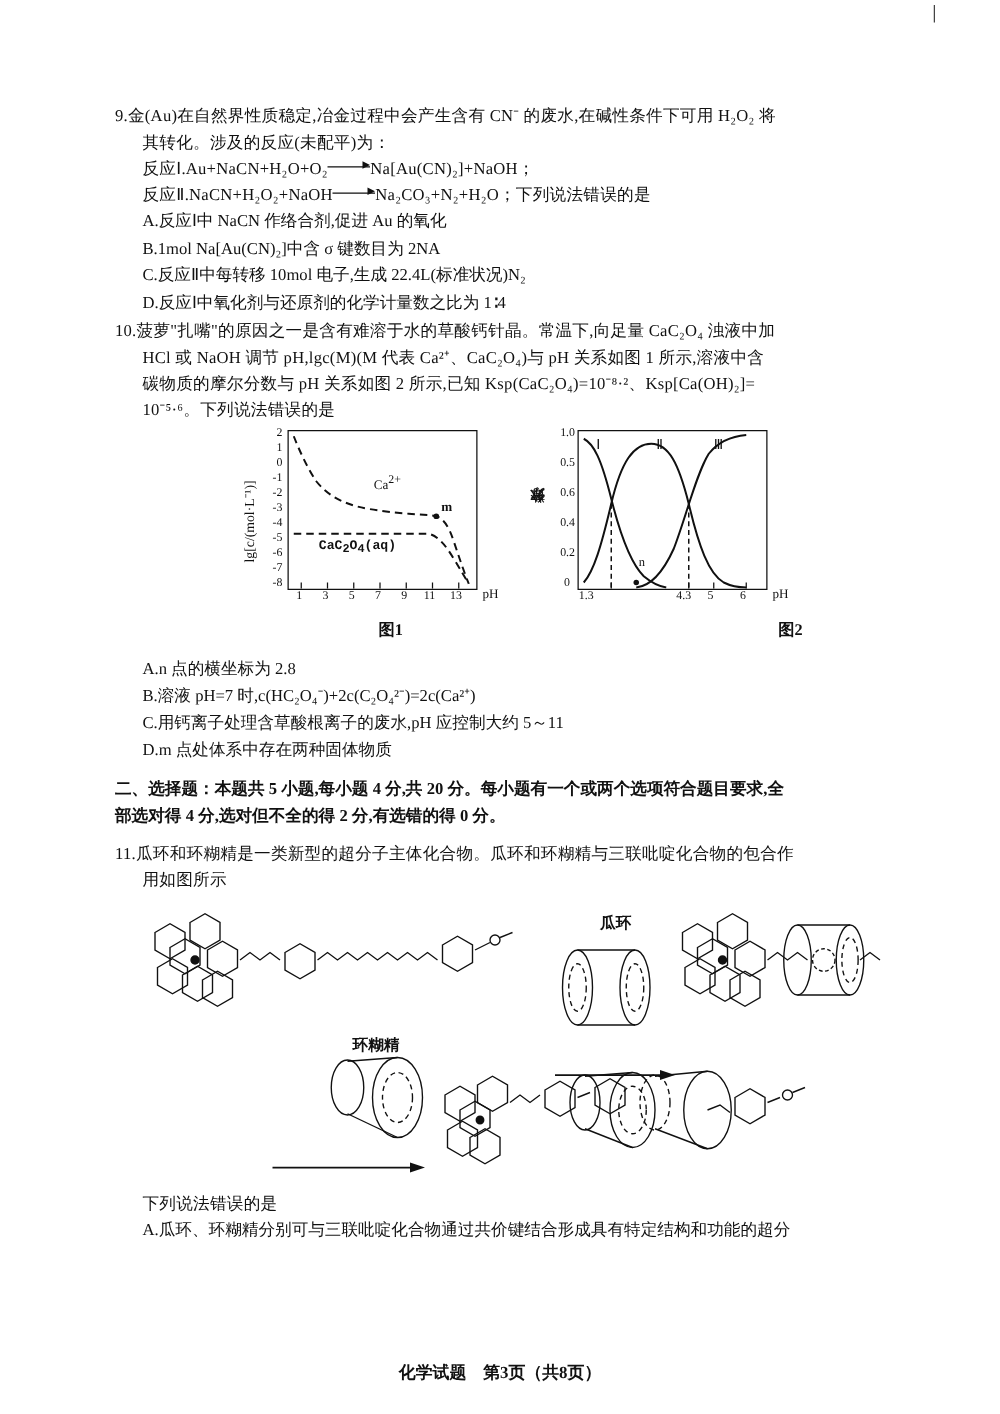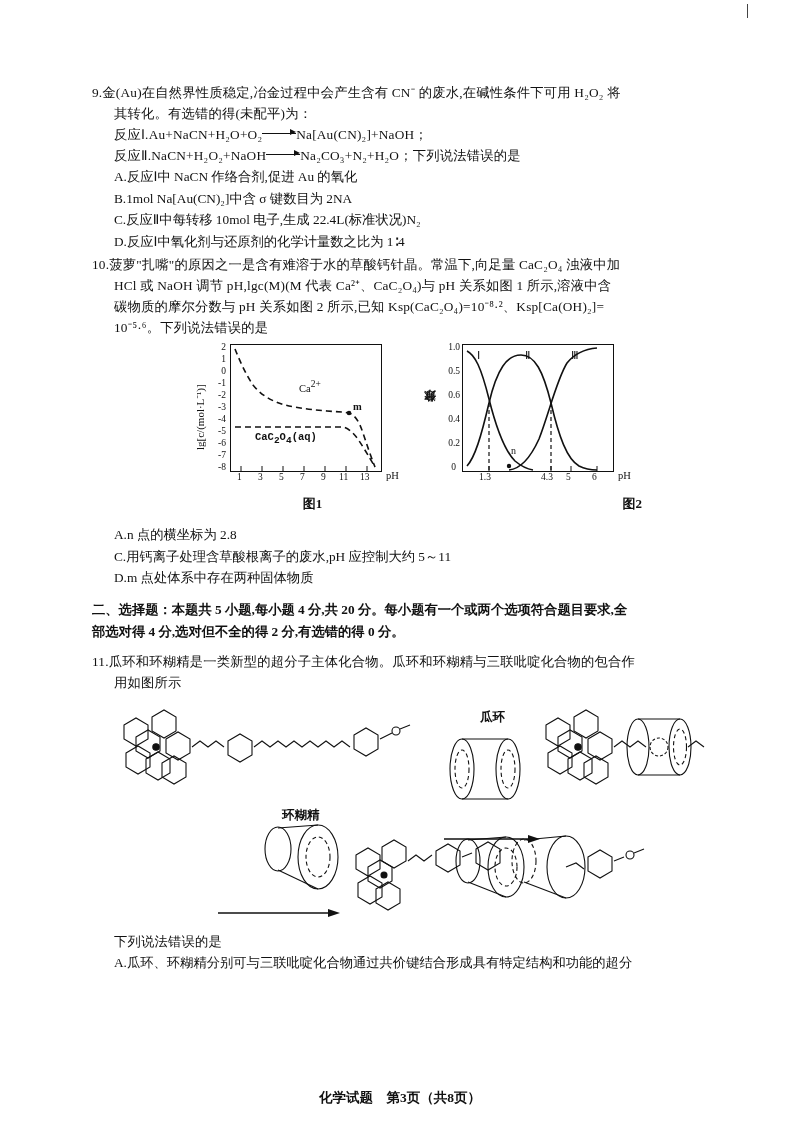--- a/index.html
+++ b/index.html
@@ -33,21 +33,21 @@
 </head>
 <body>
 
 <div class="page">
   <div class="corner-mark"></div>
 
   <div class="content">
 
     <div class="q">
       <div class="line">9.金(Au)在自然界性质稳定,冶金过程中会产生含有 CN⁻ 的废水,在碱性条件下可用 H₂O₂ 将</div>
-      <div class="line hang">其转化。有选错的得(未配平)为：</div>
+      <div class="line hang">其转化。涉及的反应(未配平)为：</div>
       <div class="line hang">
         <span>反应Ⅰ.Au+NaCN+H₂O+O₂</span><span class="arrow"></span><span>Na[Au(CN)₂]+NaOH；</span>
       </div>
       <div class="line hang">
         <span>反应Ⅱ.NaCN+H₂O₂+NaOH</span><span class="arrow"></span><span>Na₂CO₃+N₂+H₂O；下列说法错误的是</span>
       </div>
       <div class="opt">A.反应Ⅰ中 NaCN 作络合剂,促进 Au 的氧化</div>
       <div class="opt">B.1mol Na[Au(CN)₂]中含 σ 键数目为 2NA</div>
       <div class="opt">C.反应Ⅱ中每转移 10mol 电子,生成 22.4L(标准状况)N₂</div>
       <div class="opt">D.反应Ⅰ中氧化剂与还原剂的化学计量数之比为 1∶4</div>
@@ -149,32 +149,33 @@
                   <line x1="108" y1="126" x2="108" y2="121"></line>
                   <line x1="134" y1="126" x2="134" y2="121"></line>
                 </g>
               </svg>
               <div style="position:absolute;left:14px;top:4px;font-size:11px;">Ⅰ</div>
               <div style="position:absolute;left:62px;top:4px;font-size:11px;">Ⅱ</div>
               <div style="position:absolute;left:108px;top:4px;font-size:11px;">Ⅲ</div>
               <div style="position:absolute;left:48px;top:100px;font-size:10px;">n</div>
             </div>
             <div style="position:absolute;left:40px;top:128px;width:152px;height:14px;font-size:9.5px;">
-              <div style="position:absolute;left:17px;">1.3</div>
+              <div style="position:absolute;left:1px;">1.3</div>
               <div style="position:absolute;left:79px;">4.3</div>
               <div style="position:absolute;left:104px;">5</div>
               <div style="position:absolute;left:130px;">6</div>
             </div>
             <div style="position:absolute;left:196px;top:126px;font-size:10.5px;">pH</div>
           </div>
           <div class="caption" style="margin-left:24px;text-align:right;">图2</div>
         </div>
       </div>
 
       <div class="opt" style="margin-top:2px;">A.n 点的横坐标为 2.8</div>
+      <div class="opt">B.溶液 pH=7 时,c(HC₂O₄⁻)+2c(C₂O₄²⁻)=2c(Ca²⁺)</div>
       <div class="opt">C.用钙离子处理含草酸根离子的废水,pH 应控制大约 5～11</div>
       <div class="opt">D.m 点处体系中存在两种固体物质</div>
     </div>
 
     <div style="margin-top:10px;">
       <div class="section-head">二、选择题：本题共 5 小题,每小题 4 分,共 20 分。每小题有一个或两个选项符合题目要求,全</div>
       <div class="section-head hang0">部选对得 4 分,选对但不全的得 2 分,有选错的得 0 分。</div>
     </div>
 
     <div class="q" style="margin-top:8px;">

